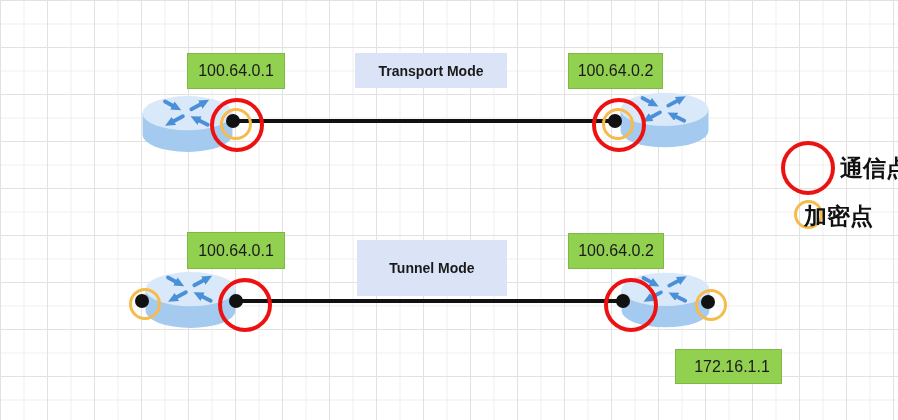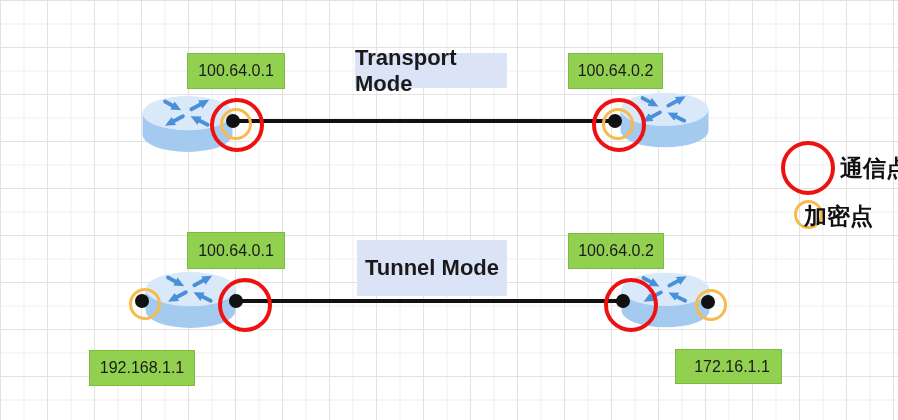--- a/index.html
+++ b/index.html
@@ -23,21 +23,21 @@
   .ring-red{border:4px solid var(--communication-red);}
   .ring-orange{border:3px solid var(--encryption-orange);}
   .dot{position:absolute;width:14px;height:14px;border-radius:50%;background:var(--connector-black);z-index:5;}
   .green-label{
     position:absolute;display:flex;align-items:center;justify-content:center;
     background:var(--label-green);border:1px solid var(--label-green-border);
     font-size:16px;color:#1a1a1a;z-index:6;
   }
   .mode-label{
     position:absolute;display:flex;align-items:center;justify-content:center;
-    background:var(--mode-label-bg);font-size:22px;font-weight:bold;color:#1a1a1a;z-index:6;
+    background:var(--mode-label-bg);font-size:14px;font-weight:bold;color:#1a1a1a;z-index:6;
   }
   .legend-text{position:absolute;font-size:23px;font-weight:600;color:#111;z-index:6;white-space:nowrap;font-family:Liberation Mono, monospace;}
   .defs-holder{position:absolute;width:0;height:0;overflow:hidden;}
 </style>
 </head>
 <body>
 
 <svg class="defs-holder" aria-hidden="true">
   <defs>
     <marker id="ah" markerUnits="userSpaceOnUse" markerWidth="14" markerHeight="12" refX="4" refY="6" orient="auto">
@@ -121,16 +121,15 @@
 
   <div class="ring ring-red" style="left:604px;top:278px;width:46px;height:46px;"></div>
   <div class="dot" style="left:616px;top:294px;"></div>
 
   <div class="ring ring-orange" style="left:695px;top:289px;width:26px;height:26px;"></div>
   <div class="dot" style="left:701px;top:295px;"></div>
 
   <div class="green-label" style="left:187px;top:232px;width:96px;height:35px;">100.64.0.1</div>
   <div class="green-label" style="left:568px;top:233px;width:94px;height:34px;">100.64.0.2</div>
   <div class="mode-label" style="left:357px;top:240px;width:150px;height:56px;">Tunnel Mode</div>
-  <div class="green-label" style="left:89px;top:350px;width:104px;height:34px;">192.168.1.1</div>
   <div class="green-label" style="left:675px;top:349px;width:98px;height:33px;padding-left:7px;">172.16.1.1</div>
 
 </div>
 
 </body></html>

